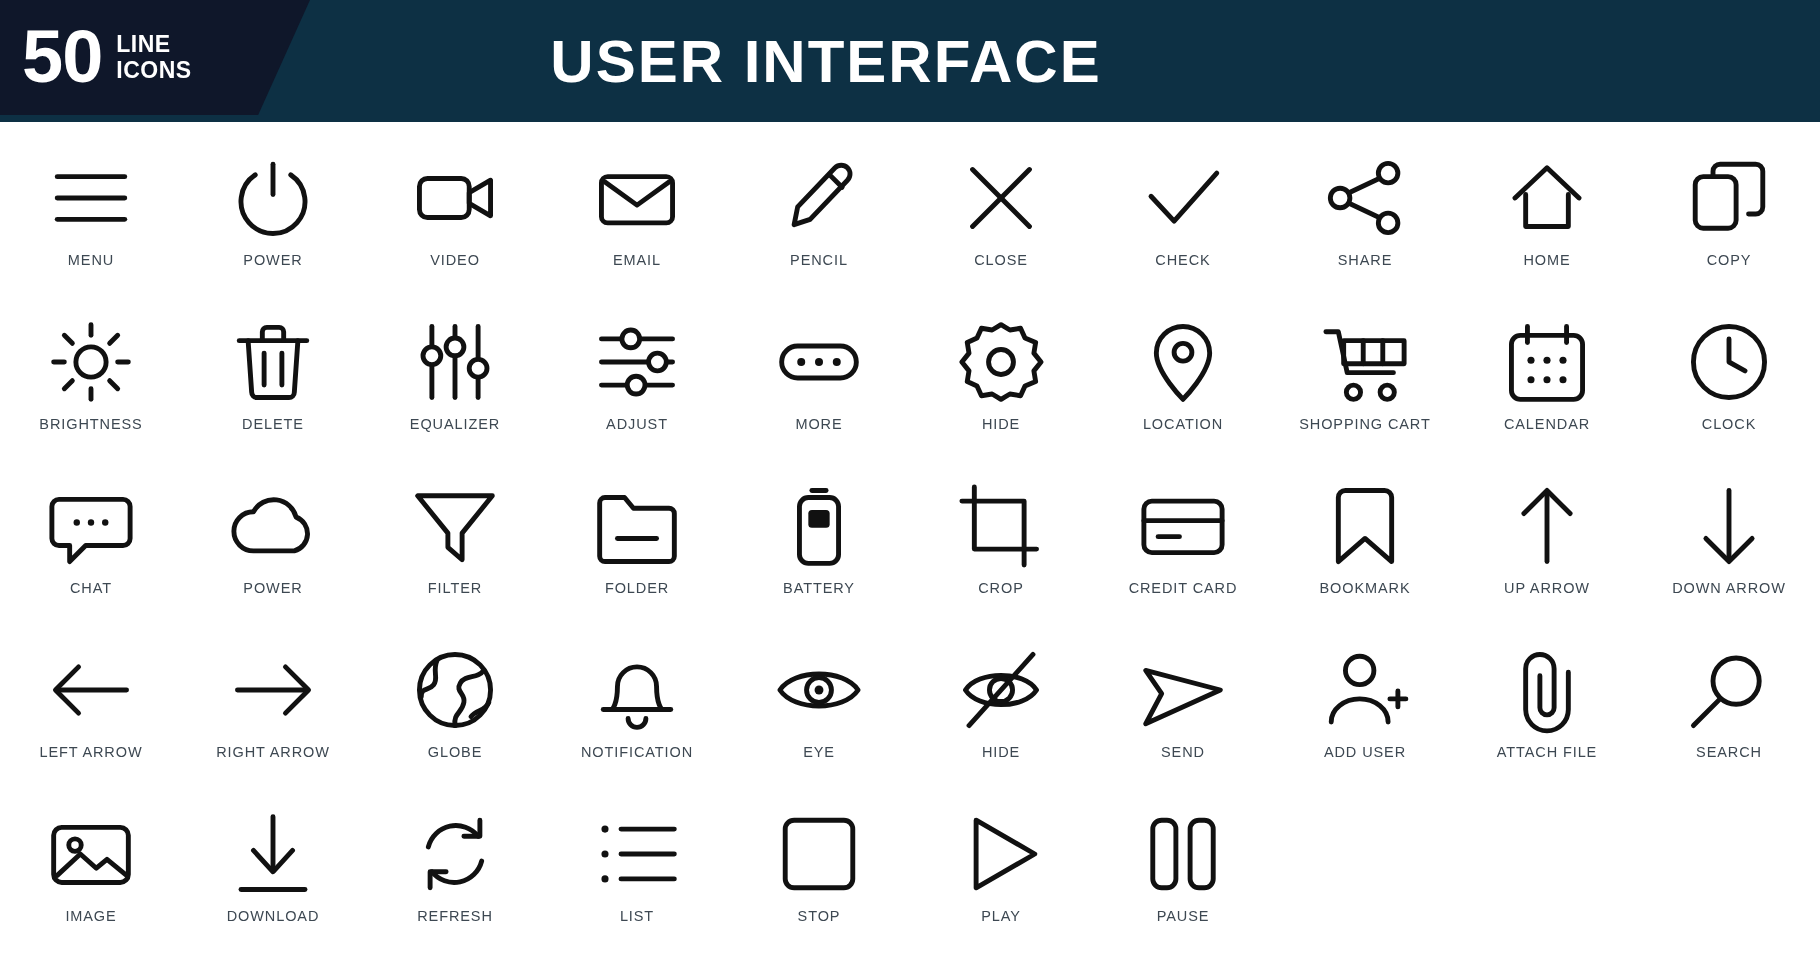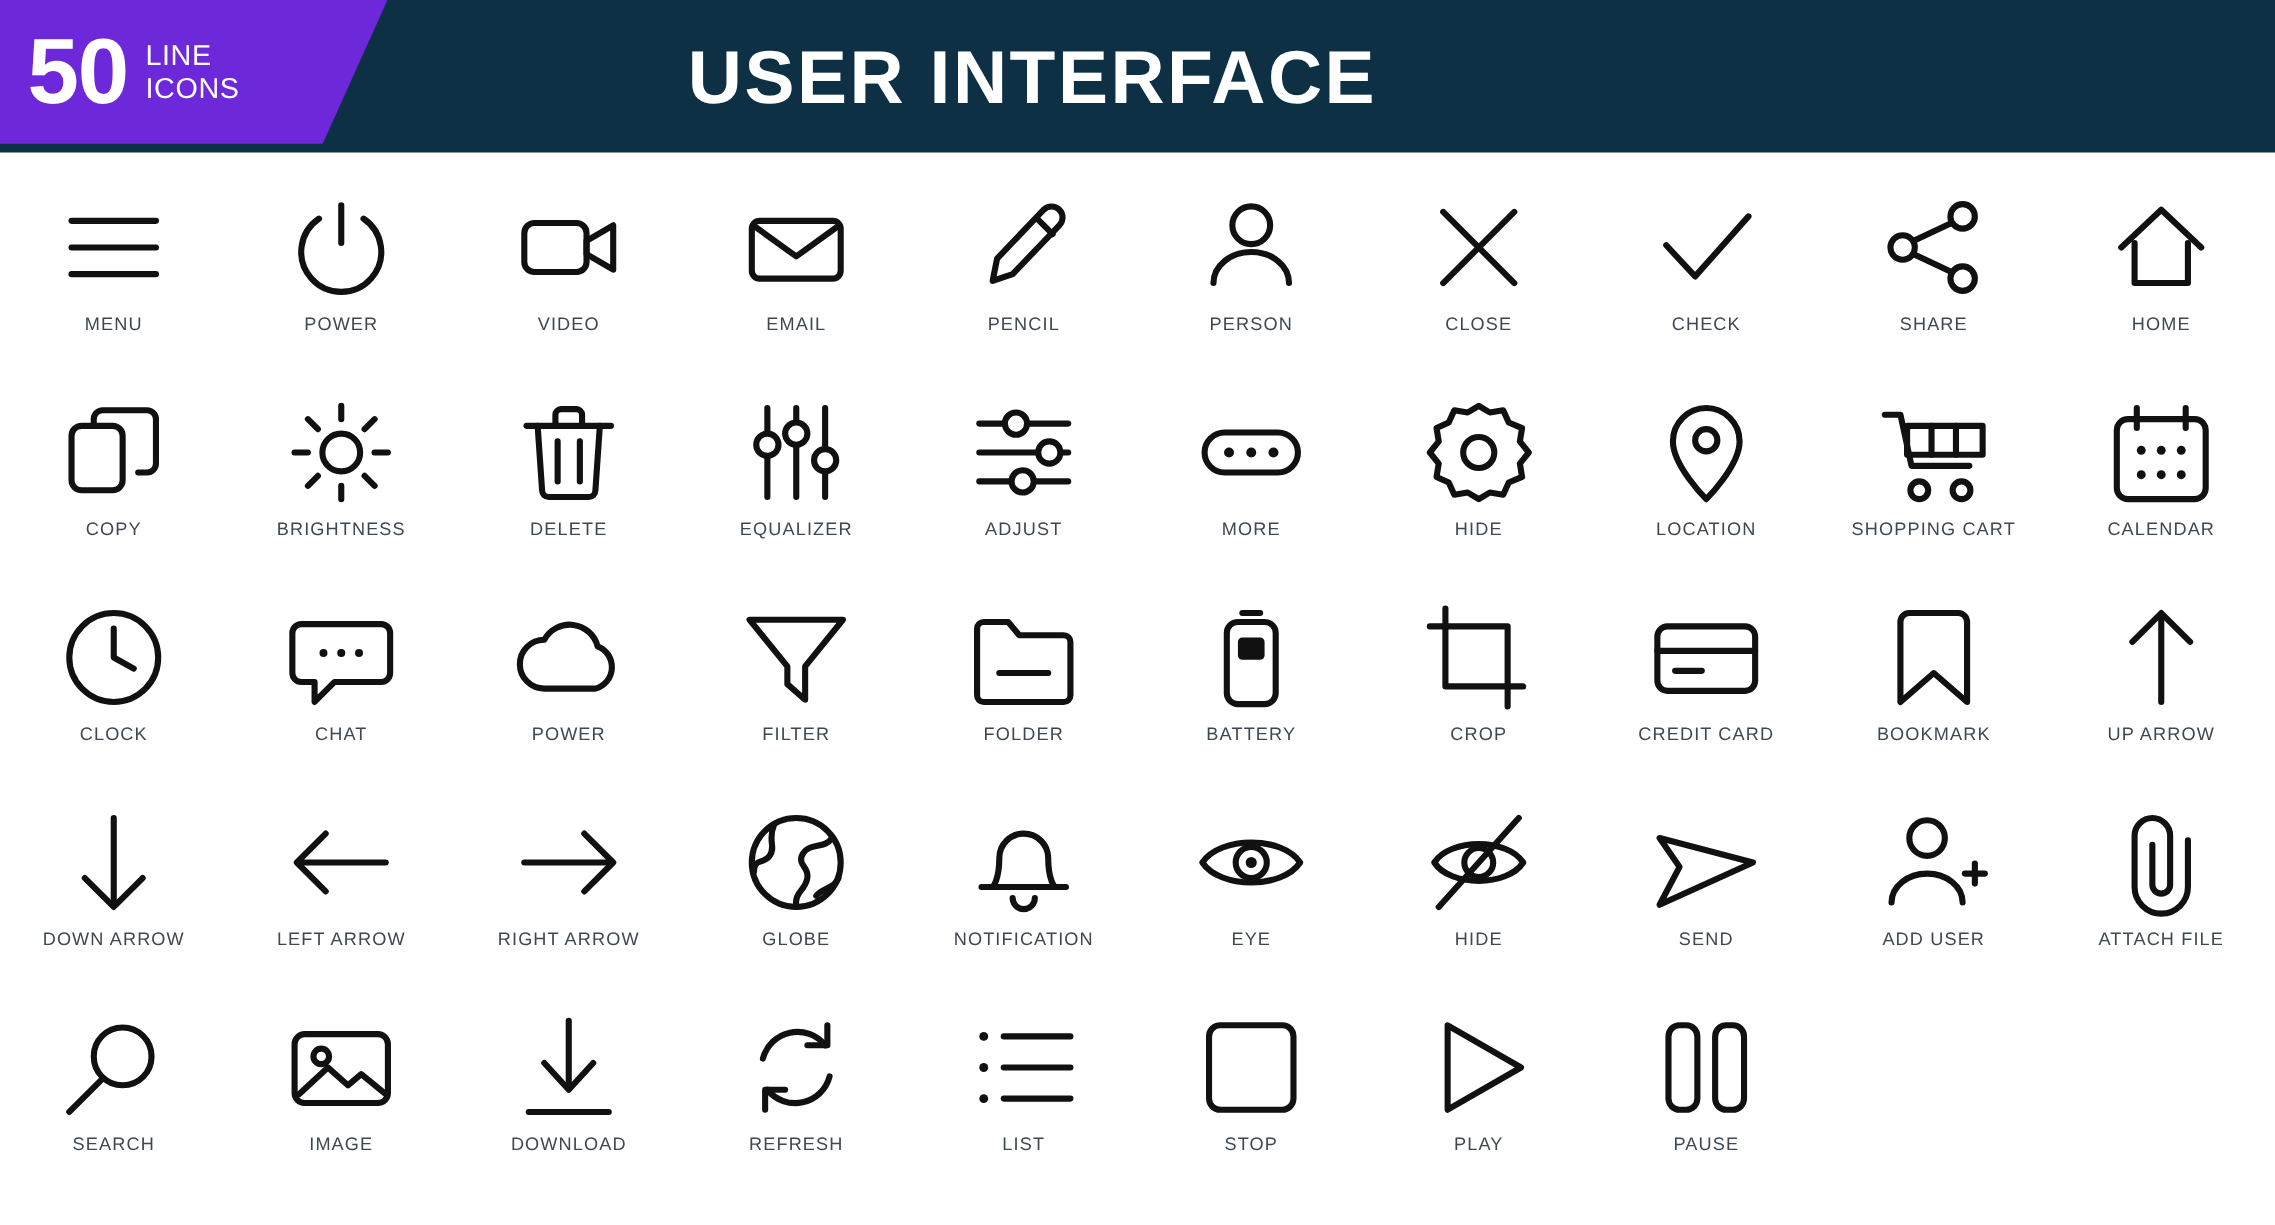--- a/index.html
+++ b/index.html
@@ -27,39 +27,39 @@
     height: 122px;
     background: #0d3044;
     overflow: hidden;
   }
   .header-badge {
     position: absolute;
     left: 0;
     top: 0;
     width: 310px;
     height: 115px;
-    background: #6d28d9;
+    background: #0f172a;
     clip-path: polygon(0 0, 310px 0, 255px 122px, 0 122px);
     display: flex;
     align-items: center;
     padding-left: 22px;
     box-sizing: border-box;
   }
   .badge-number {
     font-size: 74px;
     font-weight: bold;
     color: #ffffff;
     line-height: 0.9;
     letter-spacing: -1px;
   }
   .badge-words {
     margin-left: 14px;
     color: #ffffff;
     font-size: 23px;
-    font-weight: normal;
+    font-weight: bold;
     line-height: 1.12;
     letter-spacing: 0.5px;
   }
   .header-title {
     position: absolute;
     left: 0;
     top: 0;
     width: 1652px;
     height: 122px;
     display: flex;
@@ -166,29 +166,20 @@
           <svg viewBox="-6 -6 108 108" width="96" height="96">
             <path d="M20 78 L24 58 L66 14 A9 9 0 0 1 80 28 L38 72 Z" style="fill:none;stroke:#111111;stroke-width:5.5;stroke-linecap:round;stroke-linejoin:round;"></path>
             <line x1="60" y1="22" x2="74" y2="36" style="fill:none;stroke:#111111;stroke-width:5.5;stroke-linecap:round;stroke-linejoin:round;"></line>
           </svg>
         </div>
         <div class="cell-label">PENCIL</div>
       </div>
       <div class="cell">
         <div class="icon-box">
           <svg viewBox="-6 -6 108 108" width="96" height="96">
-            <circle cx="48" cy="28" r="17" style="fill:none;stroke:#111111;stroke-width:5.5;stroke-linecap:round;stroke-linejoin:round;"></circle>
-            <path d="M14 80 A34 28 0 0 1 82 80" style="fill:none;stroke:#111111;stroke-width:5.5;stroke-linecap:round;stroke-linejoin:round;"></path>
-          </svg>
-        </div>
-        <div class="cell-label">PERSON</div>
-      </div>
-      <div class="cell">
-        <div class="icon-box">
-          <svg viewBox="-6 -6 108 108" width="96" height="96">
             <line x1="16" y1="16" x2="80" y2="80" style="fill:none;stroke:#111111;stroke-width:5.5;stroke-linecap:round;stroke-linejoin:round;"></line>
             <line x1="80" y1="16" x2="16" y2="80" style="fill:none;stroke:#111111;stroke-width:5.5;stroke-linecap:round;stroke-linejoin:round;"></line>
           </svg>
         </div>
         <div class="cell-label">CLOSE</div>
       </div>
       <div class="cell">
         <div class="icon-box">
           <svg viewBox="-6 -6 108 108" width="96" height="96">
             <polyline points="12,46 38,74 86,20" style="fill:none;stroke:#111111;stroke-width:5.5;stroke-linecap:round;stroke-linejoin:round;"></polyline>

